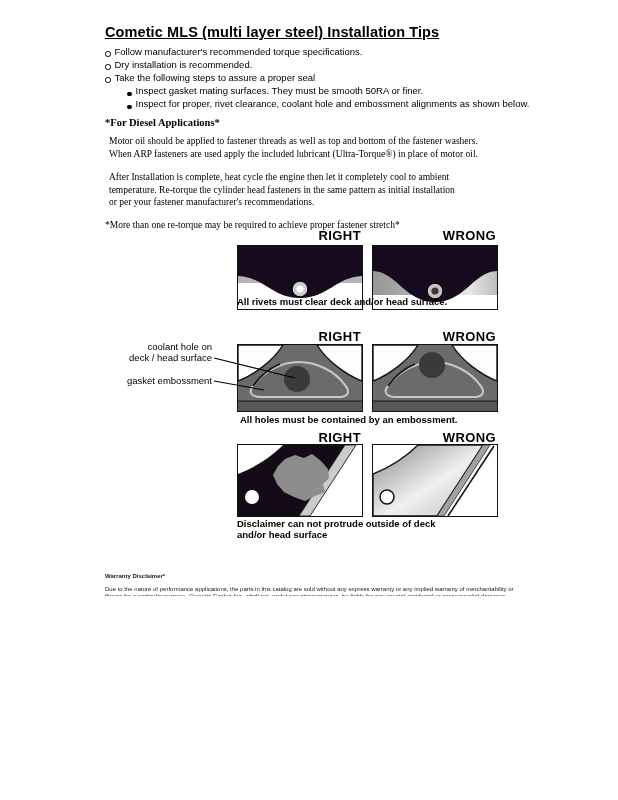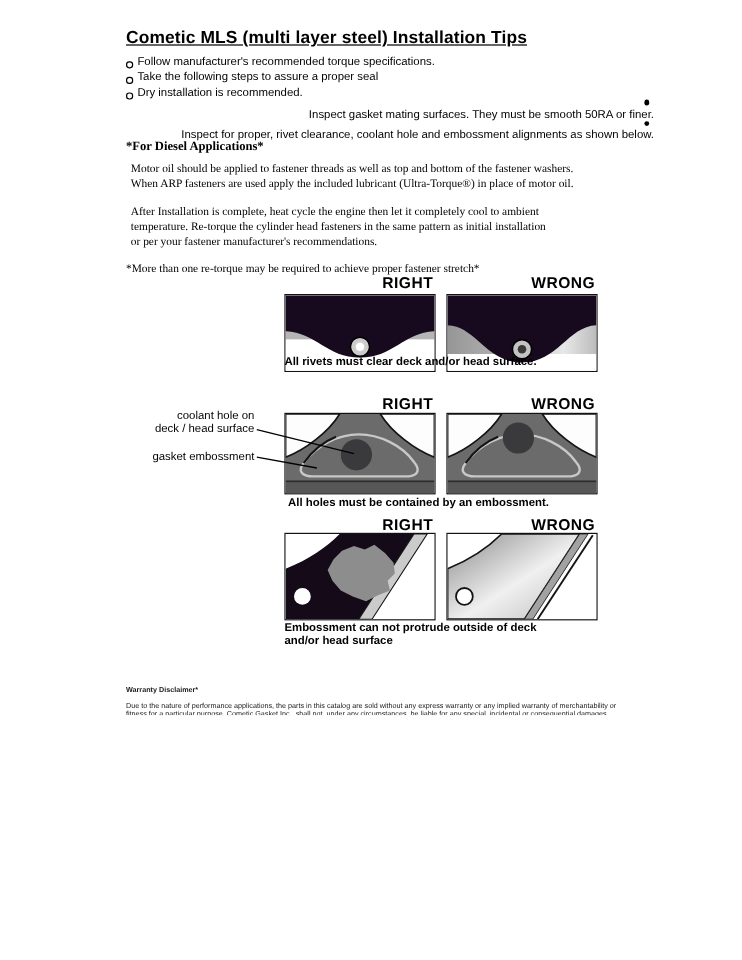--- a/index.html
+++ b/index.html
@@ -5,21 +5,21 @@
   html,body{margin:0;padding:0;background:#ffffff;}
   .page{position:relative;width:618px;height:596px;background:#ffffff;overflow:hidden;
         font-family:"Liberation Sans","DejaVu Sans",sans-serif;color:#000;}
   .abs{position:absolute;}
 
   .title{left:105px;top:24px;font-size:14.5px;font-weight:bold;text-decoration:underline;
          letter-spacing:.1px;white-space:nowrap;}
 
   .bullets{left:105px;top:45px;width:440px;font-size:9.5px;line-height:13px;}
   .b-item{display:flex;align-items:flex-end;}
-  .b-item.sub{padding-left:22px;flex-direction:column;}
+  .b-item.sub{padding-left:22px;}
   .o-bullet{flex:0 0 auto;width:3.5px;height:3.5px;border:1px solid #000;border-radius:50%;
             margin-right:4px;position:relative;top:-1.5px;}
   .d-bullet{flex:0 0 auto;width:4.5px;height:4.5px;background:#000;border-radius:50%;
             margin-right:4px;position:relative;top:-1px;}
 
   .diesel{left:105px;top:117px;width:418px;font-size:9.5px;line-height:12.4px;font-family:Liberation Serif, serif;}
   .diesel h2{font-size:10.5px;font-weight:bold;margin:0 0 6px 0;}
   .para{white-space:pre-line;margin:0 0 11px 4px;}
   .note{white-space:pre-line;margin:9px 0 16px 0;}
 
@@ -46,25 +46,25 @@
 
   <div class="abs title">Cometic MLS (multi layer steel) Installation Tips</div>
 
   <div class="abs bullets">
     <div class="b-item">
       <span class="o-bullet"></span>
       <span>Follow manufacturer's recommended torque specifications.</span>
     </div>
     <div class="b-item">
       <span class="o-bullet"></span>
-      <span>Take the following steps to assure a proper seal</span>
+      <span>Dry installation is recommended.</span>
     </div>
     <div class="b-item">
       <span class="o-bullet"></span>
-      <span>Dry installation is recommended.</span>
+      <span>Take the following steps to assure a proper seal</span>
     </div>
     <div class="b-item sub">
       <span class="d-bullet"></span>
       <span>Inspect gasket mating surfaces.  They must be smooth 50RA or finer.</span>
     </div>
     <div class="b-item sub">
       <span class="d-bullet"></span>
       <span>Inspect for proper, rivet clearance, coolant hole and embossment alignments as shown below.</span>
     </div>
   </div>
@@ -170,21 +170,21 @@
           <stop offset="1" stop-color="#bdbdbd"></stop>
         </linearGradient>
       </defs>
       <rect x="0" y="0" width="124" height="71" fill="#ffffff"></rect>
       <path d="M45,0 H110 L64,71 H0 V29 C20,21 34,11 45,0 Z" fill="url(#g3)" stroke="#141414" stroke-width="1.4"></path>
       <polygon points="110,0 117,0 71,71 64,71" fill="#a2a2a2" stroke="#2a2a2a" stroke-width="0.8"></polygon>
       <line x1="121" y1="1" x2="75" y2="71" stroke="#141414" stroke-width="1.6"></line>
       <circle cx="14" cy="52" r="7" fill="#ffffff" stroke="#141414" stroke-width="1.5"></circle>
     </svg>
   </div>
-  <div class="abs caption" style="left:237px;top:518px;">Embossment can not protrude outside of deck
+  <div class="abs caption" style="left:237px;top:518px;">Disclaimer can not protrude outside of deck
 and/or head surface</div>
 
   <div class="abs disclaimer">
     <p class="dh">Warranty Disclaimer*</p>
     <p>Due to the nature of performance applications, the parts in this catalog are sold without any express warranty or any implied warranty of merchantability or
 fitness for a particular purpose.  Cometic Gasket Inc., shall not, under any circumstances, be liable for any special, incidental or consequential damages,
 including, person, party or property, but not limited to, damage, or loss of property or equipment, loss of profits or revenue, cost of purchased or replacement
 goods, or claims of customers of the purchase, which may arise and/or result from sale, installation or use of these parts.  Installation of these parts could
 adversely affect the motor manufacturers warranty coverage.</p>
     <p>VENUE-The agreed upon venue, in the event of dispute whatsoever between the parties, whether instituted by either party, including, but not limited to,

